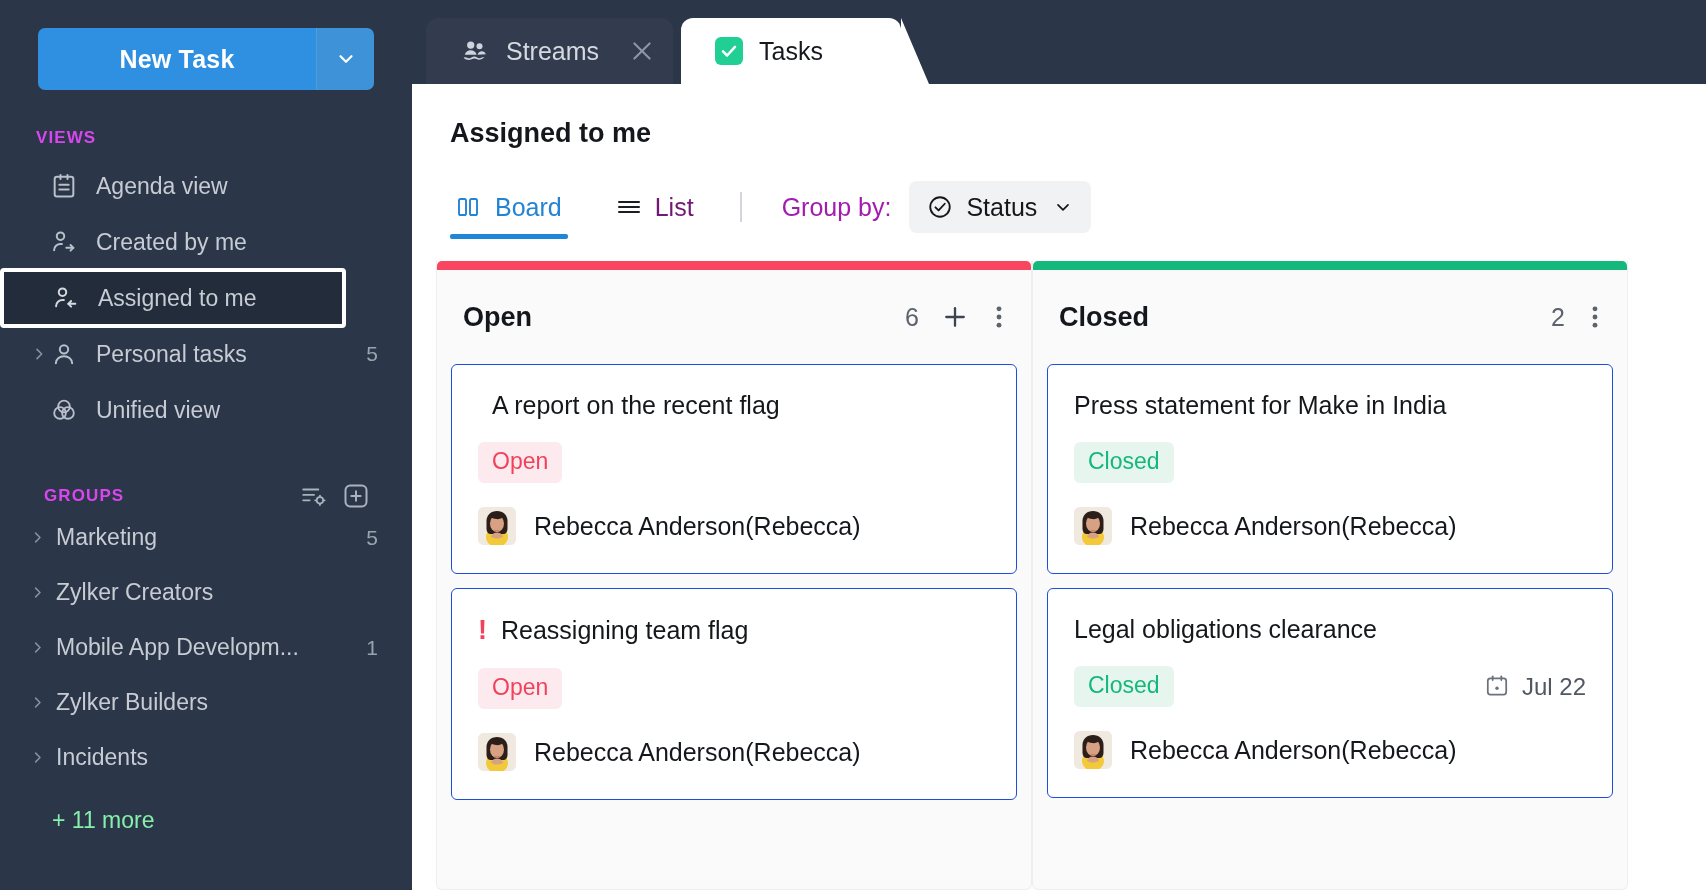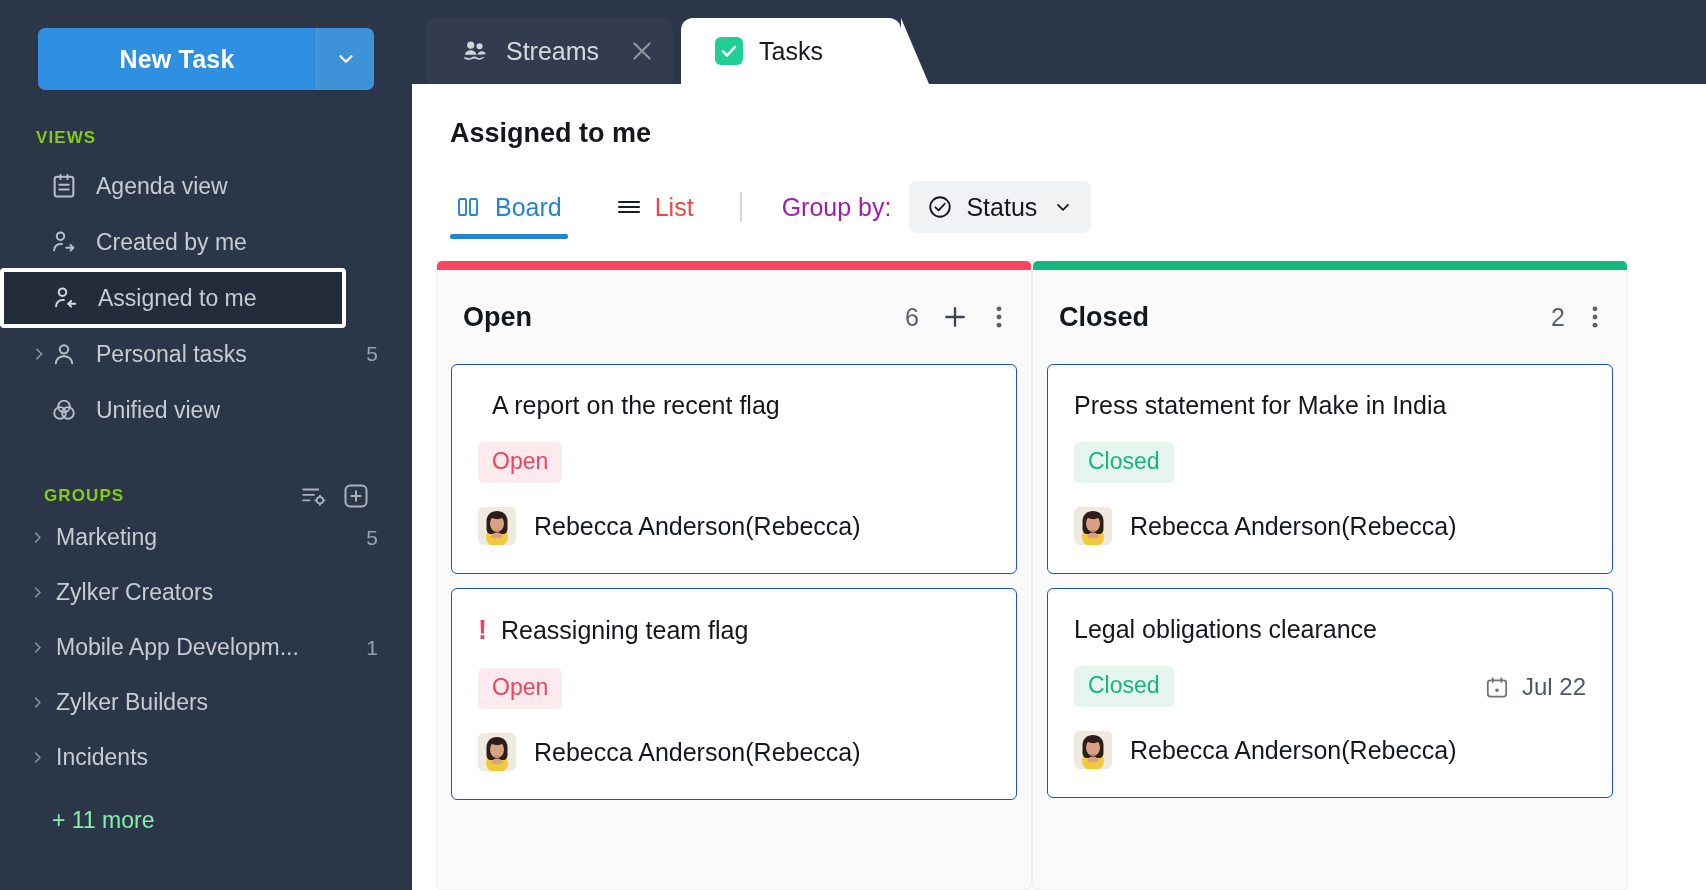--- a/index.html
+++ b/index.html
@@ -53,21 +53,21 @@
     background: #3d92d8;
     display: flex;
     align-items: center;
     justify-content: center;
     cursor: pointer;
     border-left: 1px solid rgba(255,255,255,.10);
   }
   .new-task-caret svg { display:block; }
 
   .section-label {
-    color: #84cc16;
+    color: #d946ef;
     font-size: 17px;
     font-weight: bold;
     letter-spacing: 1.1px;
     padding-left: 36px;
   }
   .views-label { margin-top: 38px; margin-bottom: 10px; }
 
   .nav-item {
     display: flex;
     align-items: center;
@@ -226,21 +226,21 @@
   .vtab .vico { margin-right: 13px; display: flex; align-items: center;}
   .vtab-active { color: #2383d4; margin-right: 42px; }
   .vtab-active::after {
     content: "";
     position: absolute;
     left: 0; right: 0; bottom: 0;
     height: 5px;
     background: #1f86d8;
     border-radius: 2px;
   }
-  .vtab-inactive { color: #ef4444; margin-right: 40px; }
+  .vtab-inactive { color: #701a75; margin-right: 40px; }
   .tool-divider {
     width: 2px; height: 30px; background: #d2d6dc; margin-right: 40px;
   }
   .groupby-label { font-size: 25px; color: #a21caf; margin-right: 18px; }
   .groupby-box {
     display: flex; align-items: center;
     background: #f1f2f4;
     border-radius: 8px;
     height: 52px;
     padding: 16px 18px;
@@ -304,21 +304,21 @@
   .pill {
     font-size: 23px;
     padding: 6px 14px 8px 14px;
     border-radius: 6px;
   }
   .pill-open { background: #fdeaee; color: #f2415a; }
   .pill-closed { background: #e6f6ef; color: #14b87a; }
   .due {
     margin-left: auto;
     display: flex;
-    align-items: flex-end;
+    align-items: flex-start;
     font-size: 24px;
     color: #515861;
   }
   .due .cal { margin-right: 12px; display: flex; align-items: center; }
   .assignee { display: flex; align-items: center; }
   .avatar {
     width: 38px; height: 38px;
     border-radius: 6px;
     margin-right: 18px;
     flex: 0 0 38px;

